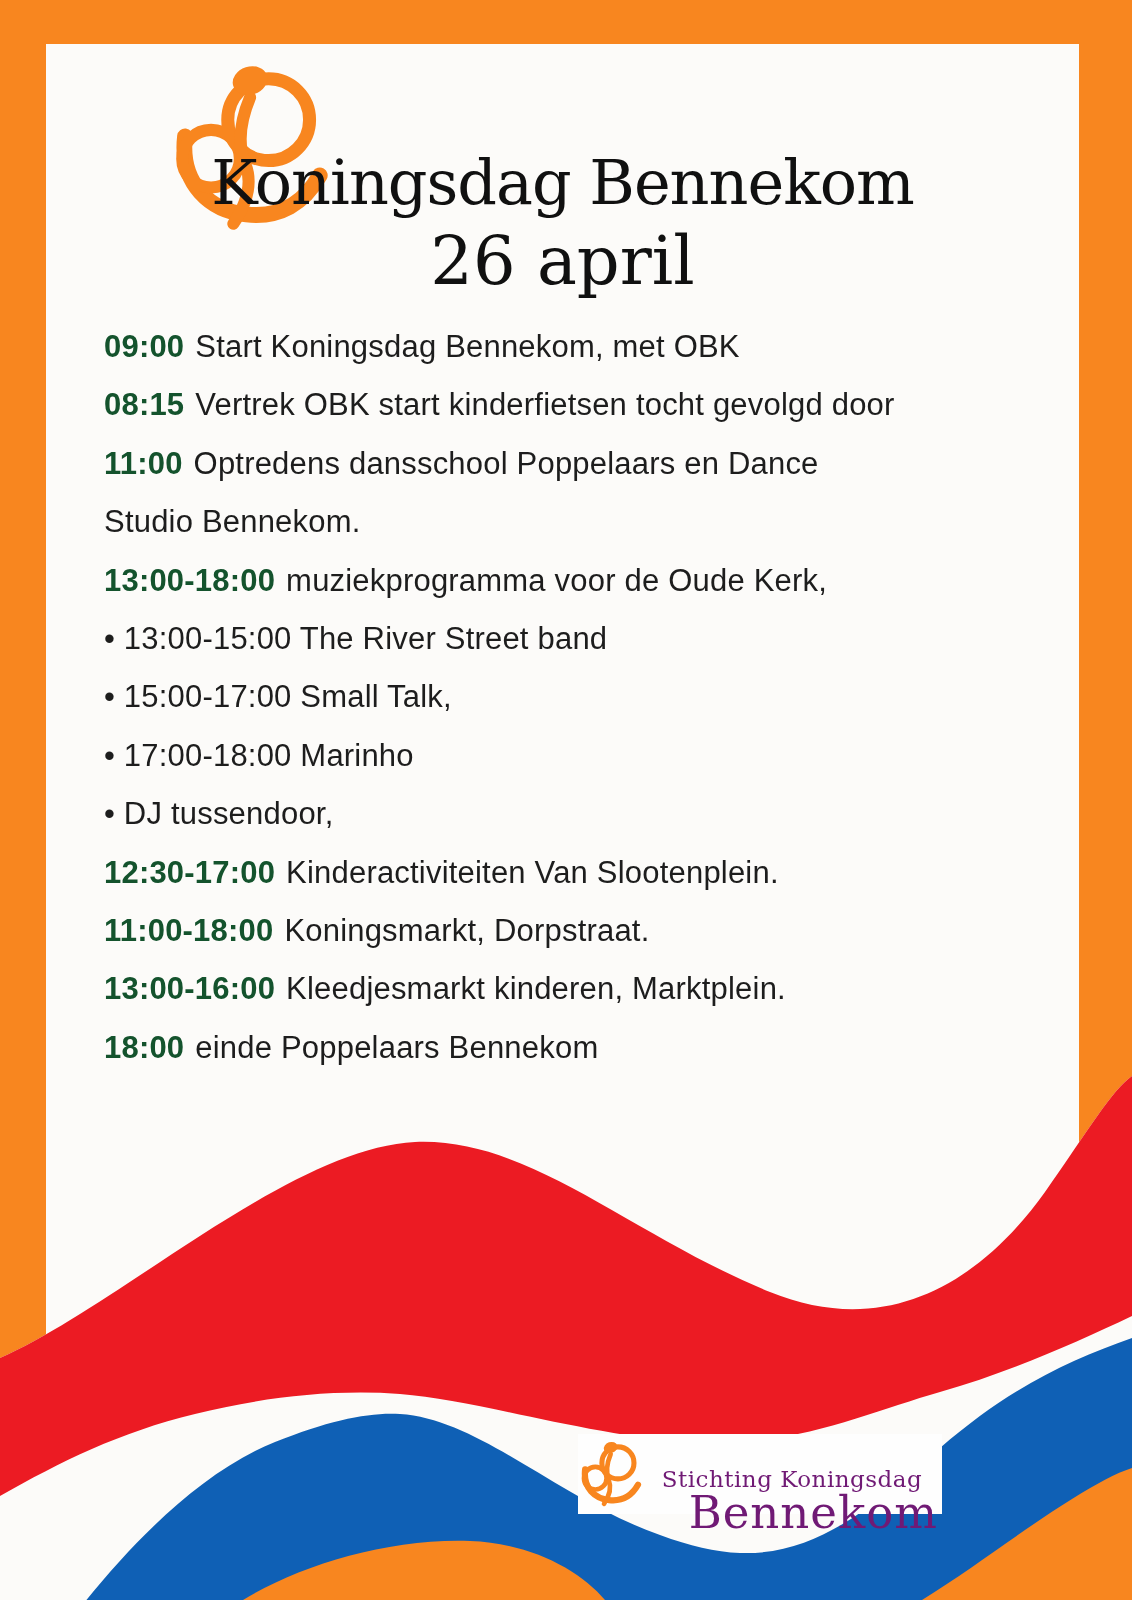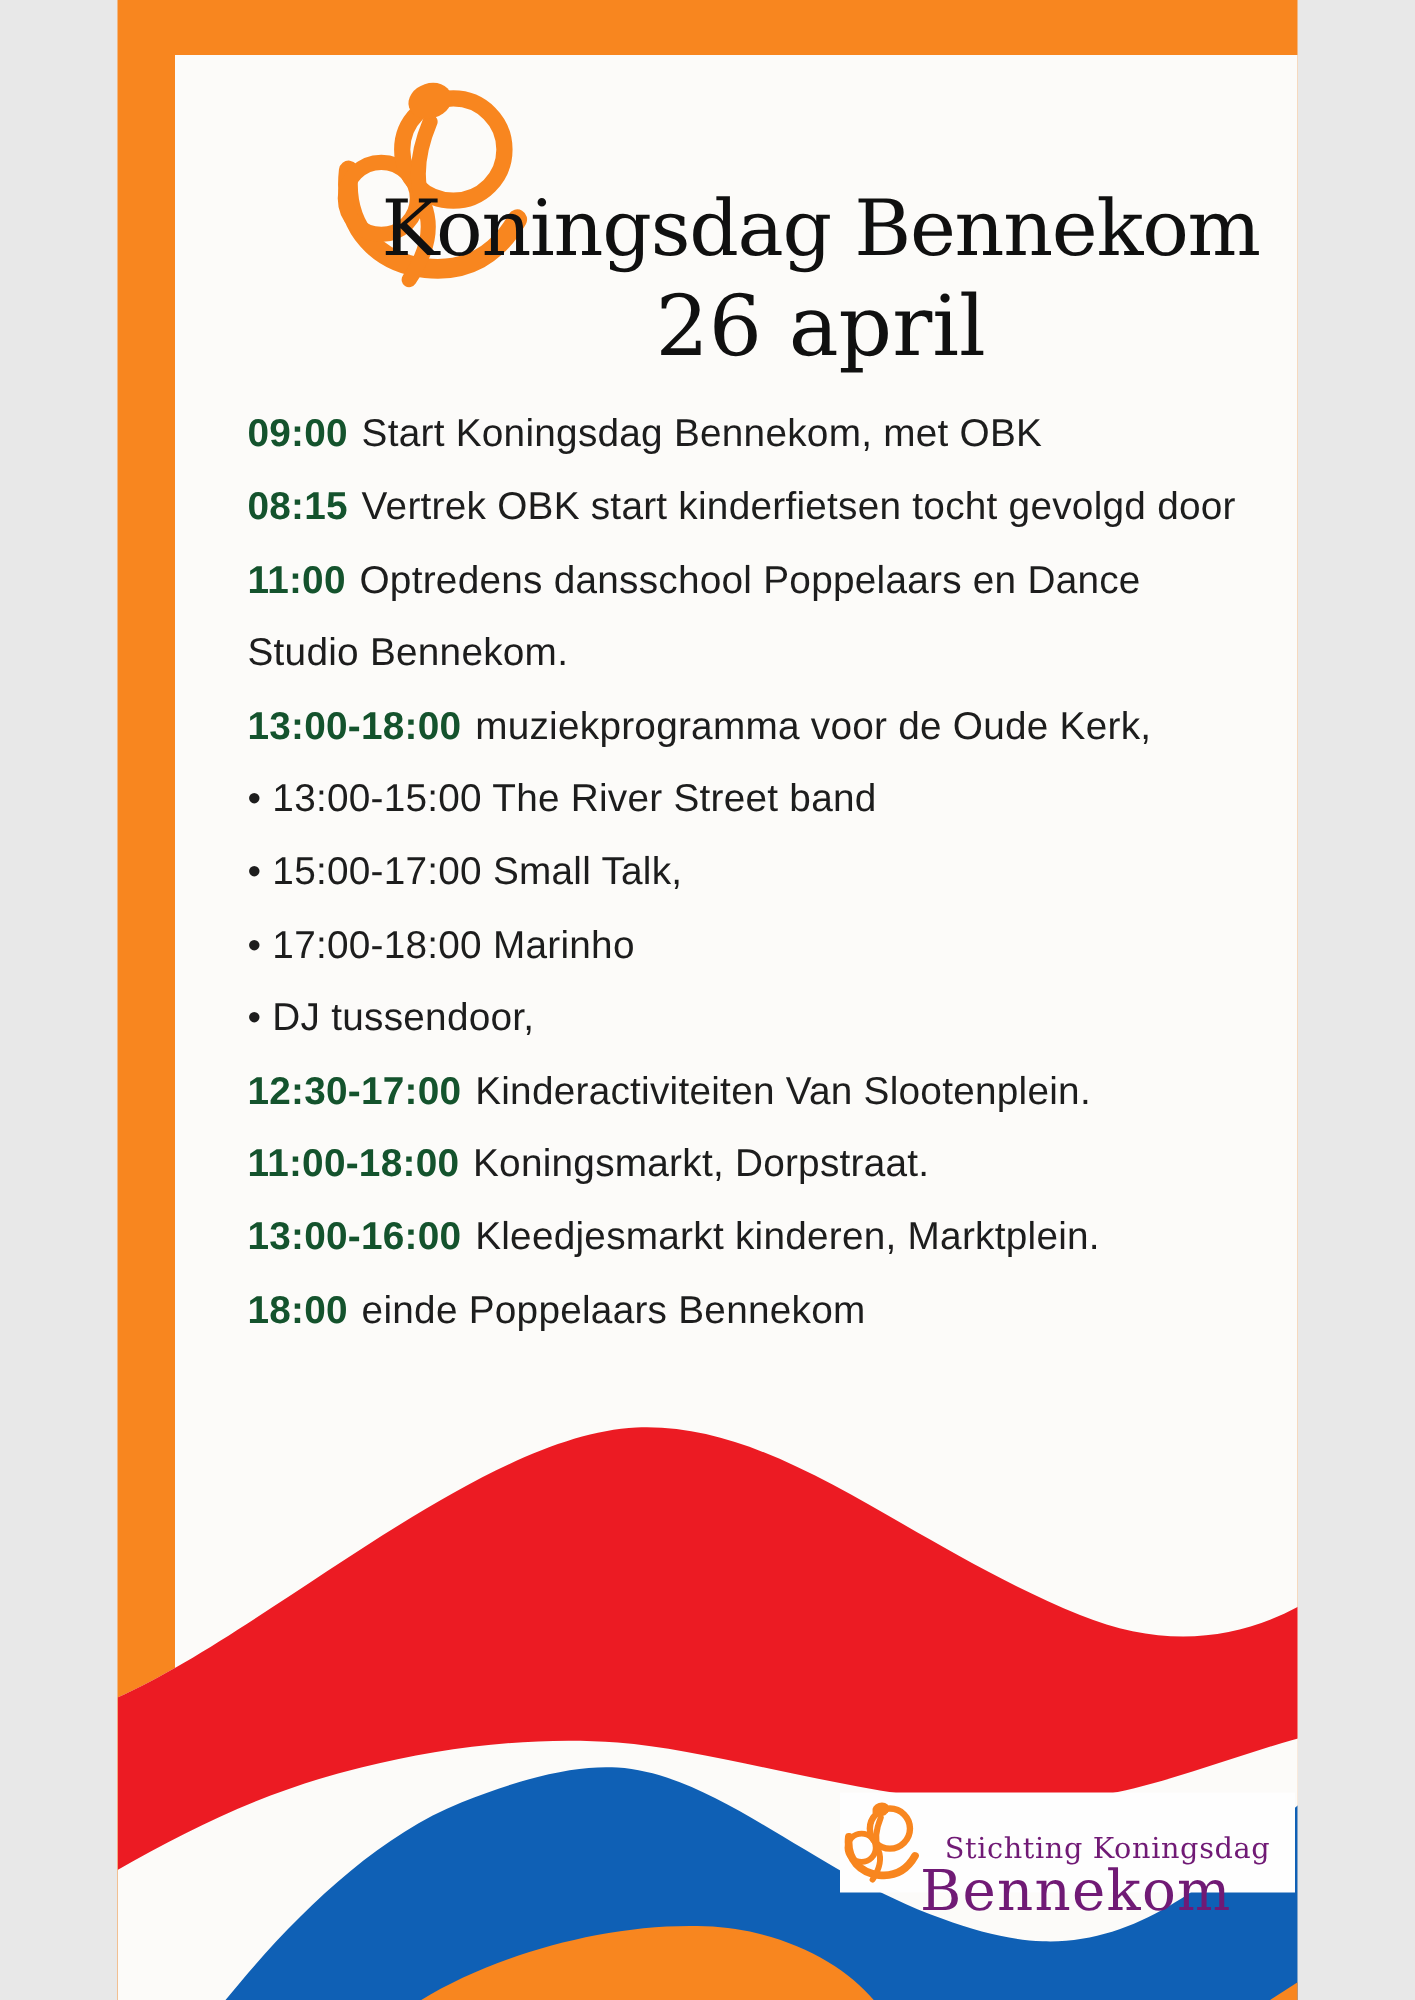--- a/index.html
+++ b/index.html
@@ -1,18 +1,18 @@
 <!DOCTYPE html>
 <html><head>
 <meta charset="utf-8">
 <style>
   html,body{margin:0;padding:0;background:#e8e8e8;}
   .poster{
     position:relative;
-    width:944px;height:1600px;
+    width:1132px;height:1600px;
     margin:0 auto;
     background:#F8861F;
     overflow:hidden;
     font-family:"Liberation Sans",sans-serif;
   }
   .content{
     position:absolute;
     left:46px;top:44px;
     width:1033px;height:1556px;
     background:#FCFBF9;
@@ -59,21 +59,21 @@
   .footer-text{
     position:absolute;left:64px;top:0;width:300px;height:80px;
     color:#701a75;font-family:"DejaVu Serif",serif;margin-top:27px;
   }
   .footer-line1{
     position:absolute;left:4px;top:6px;width:292px;
     font-size:23px;line-height:24px;text-align:center;letter-spacing:0.5px;
   }
   .footer-line2{
     position:absolute;left:0px;top:28px;width:296px;
-    font-size:45px;line-height:48px;text-align:left;letter-spacing:1px;
+    font-size:45px;line-height:48px;text-align:right;letter-spacing:1px;
   }
 </style>
 </head>
 <body>
 
 <div class="poster">
 
   <div class="content"></div>
 
   <svg width="0" height="0" style="position:absolute" aria-hidden="true">

